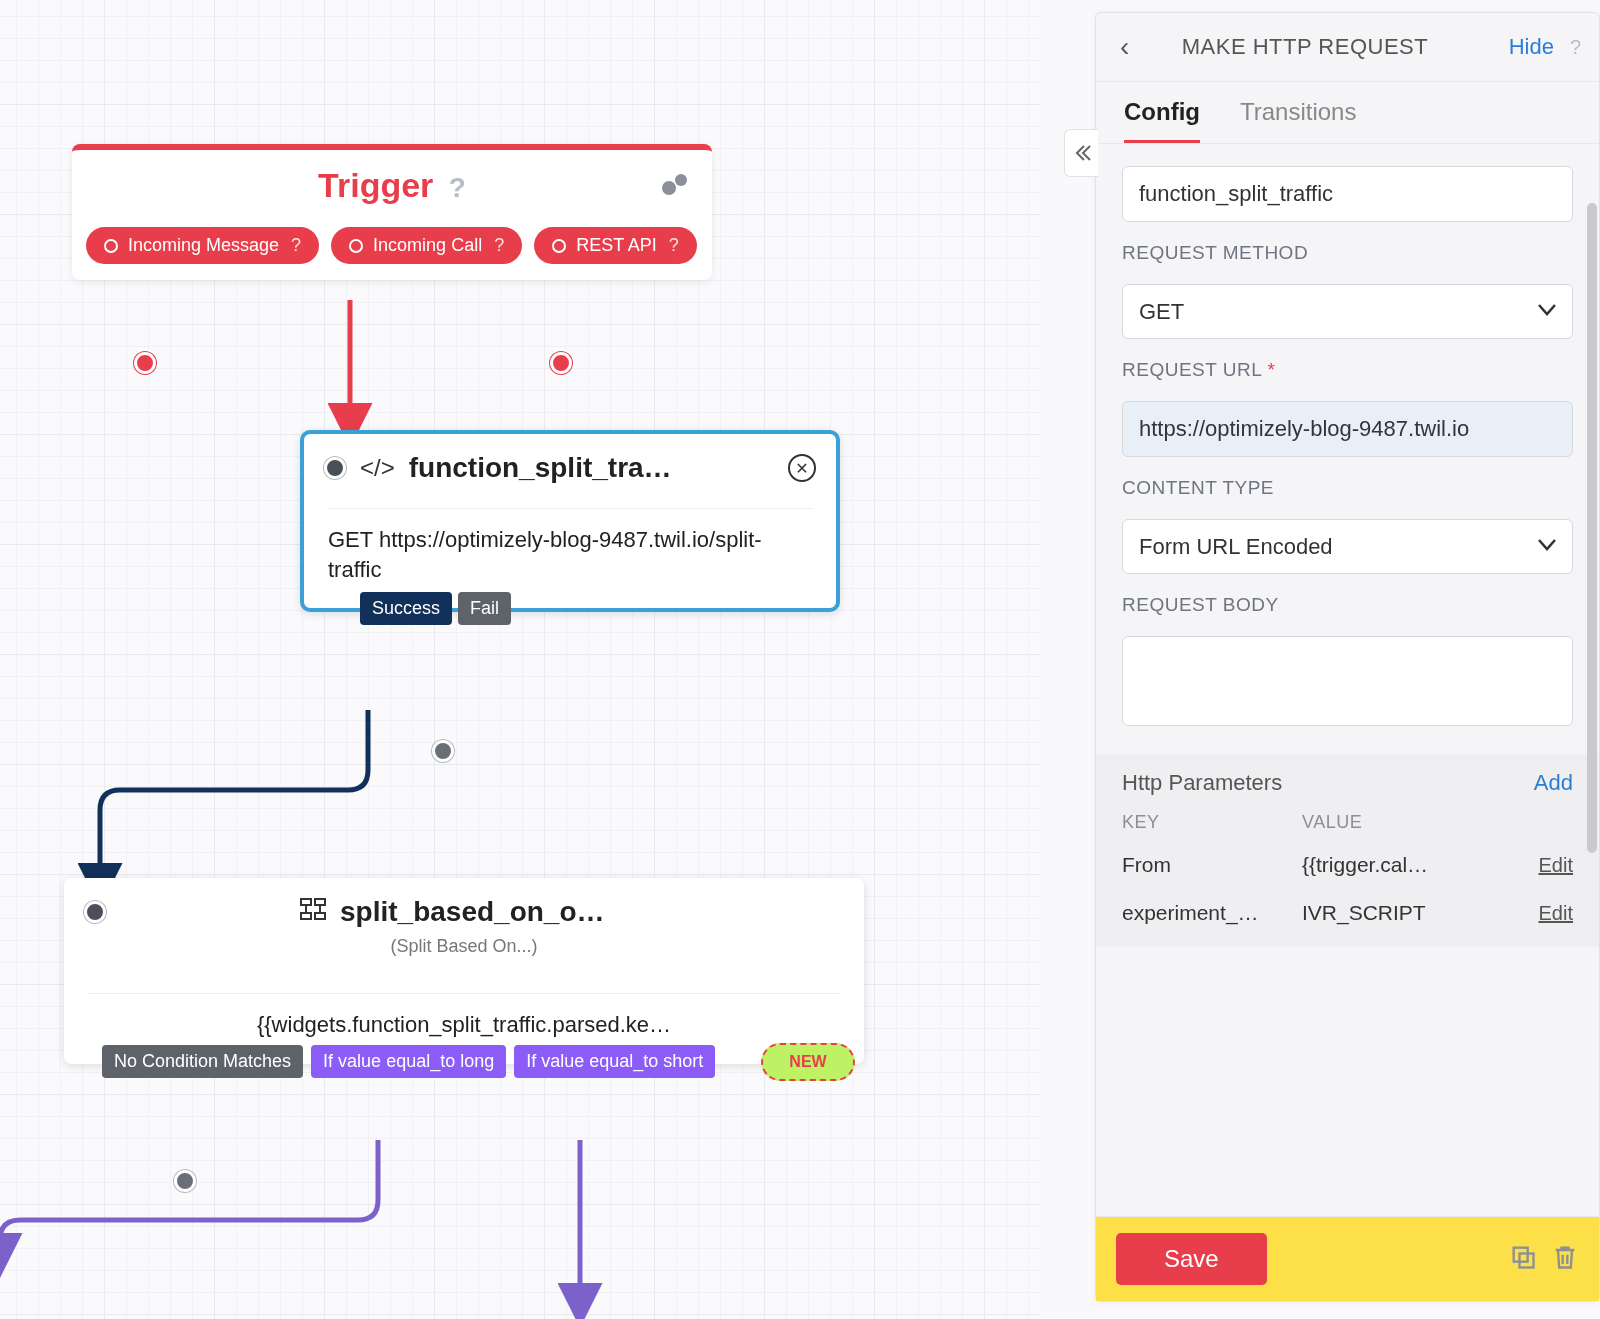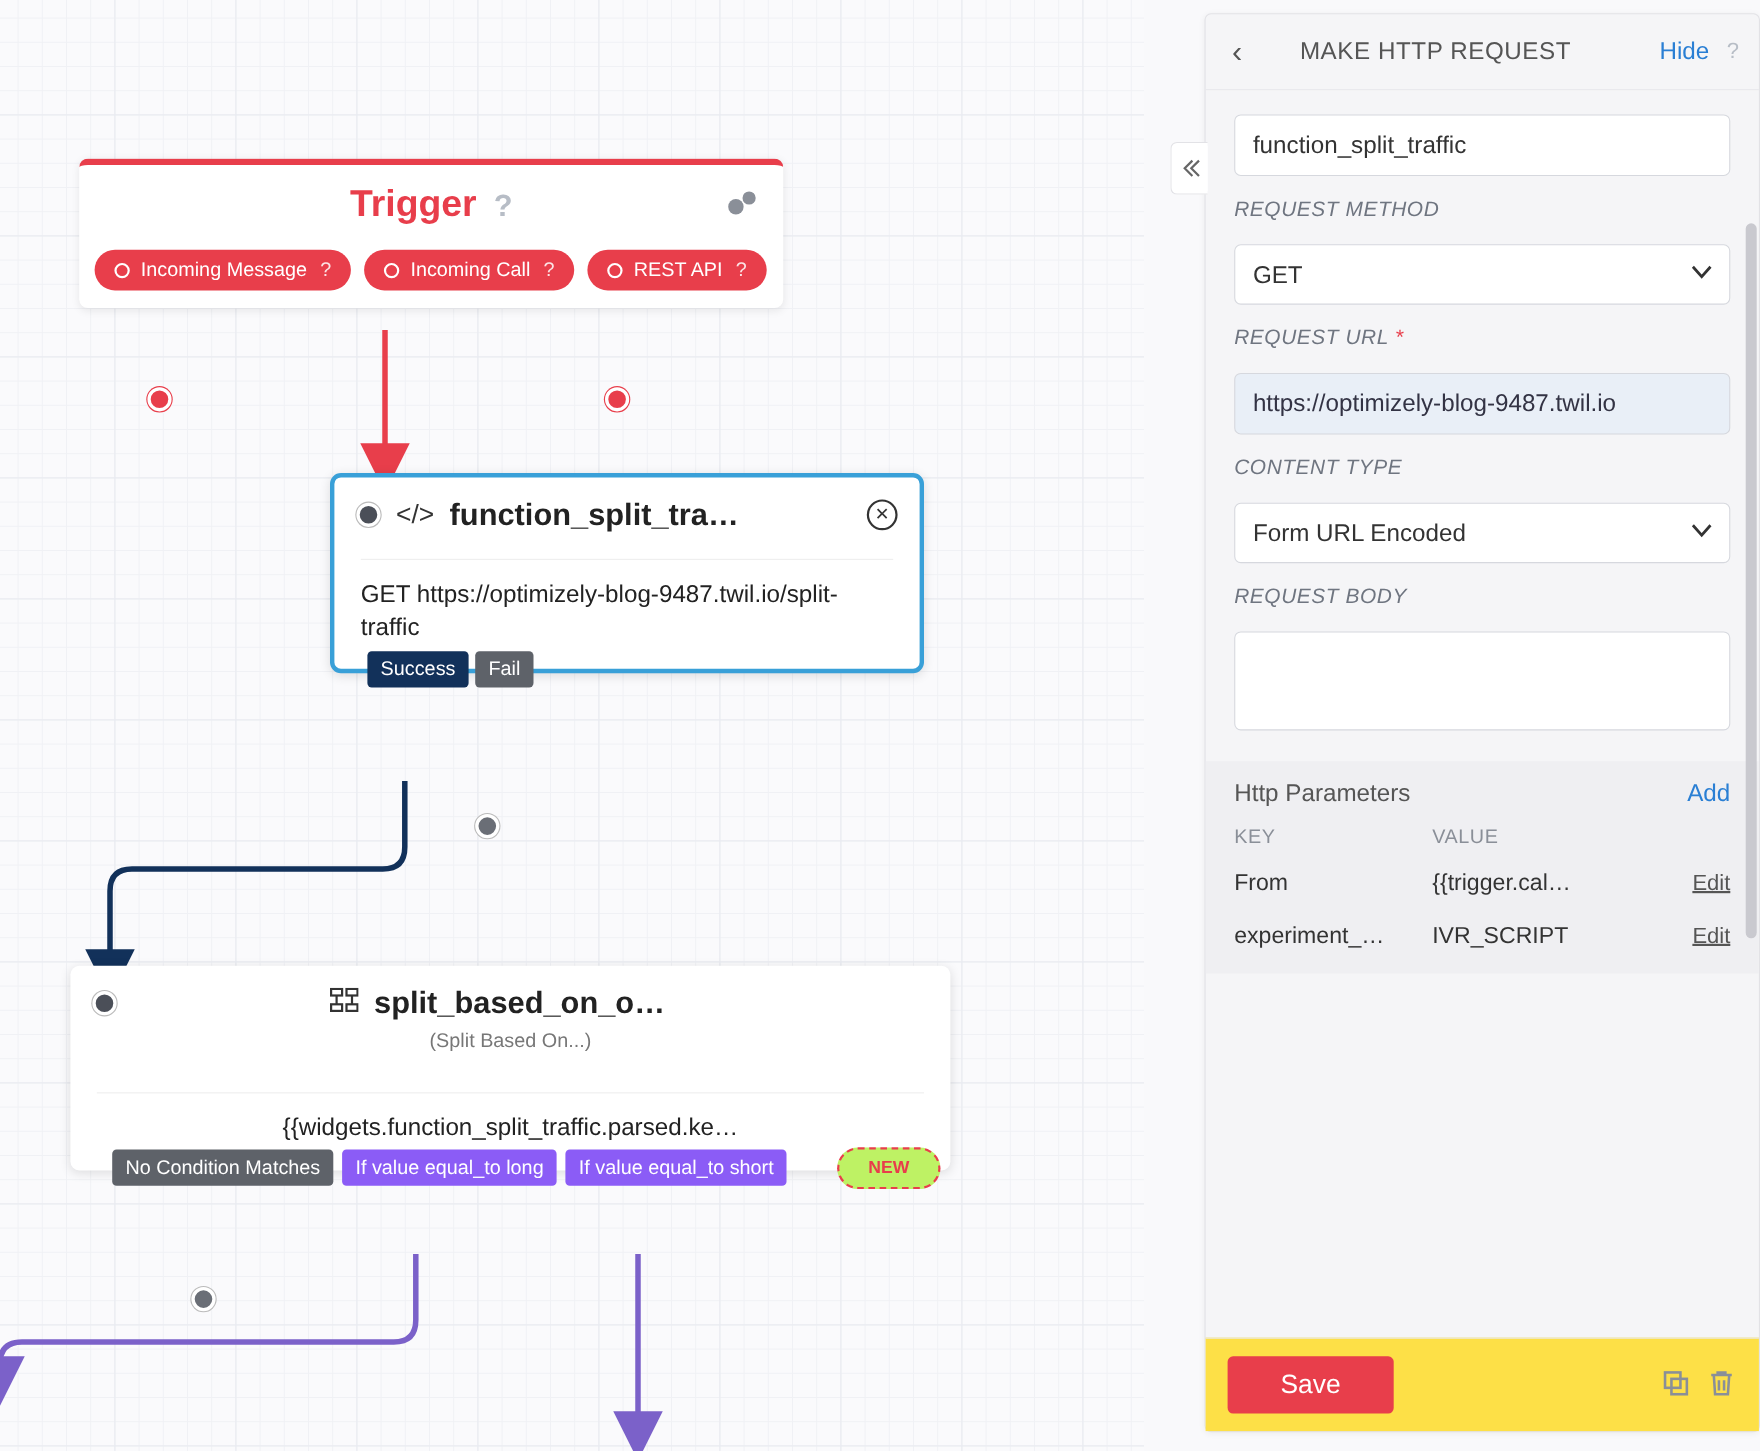--- a/index.html
+++ b/index.html
@@ -71,21 +71,21 @@
 .panel-hide { color:#2a7fd4; font-size:22px;margin-left:34px; }
 .panel-help { color:#b7bdc6; font-size:20px; margin-left:4px; }
 .tabs { display:flex; gap:40px; padding: 16px 28px 0; border-bottom:1px solid #e8e8ec; }
 .tab { font-size:24px; color:#888; padding-bottom:14px; }
 .tab.active { color:#222; font-weight:600; border-bottom:3px solid #e83e4b; }
 .form { padding: 22px 26px; display:flex; flex-direction:column; gap:20px; max-height: 1030px; overflow:hidden;}
 .form input[type=text], .form select, .form textarea {
   width:100%; font-size:22px; padding:14px 16px; border:1px solid #d6d8de; border-radius:6px; background:#fff; color:#333;
 }
 .form textarea { height: 90px; resize:none; }
-.fld-lbl { color:#6f7580; font-size:19px; letter-spacing:0.5px;font-style:italic; }
+.fld-lbl { color:#6f7580; font-size:19px; letter-spacing:0.5px; }
 .req { color:#e83e4b; }
 .select-wrap { position:relative; }
 .select-wrap select { appearance:none; -webkit-appearance:none; }
 .chev { position:absolute; right:16px; top:50%; transform:translateY(-50%); color:#333; }
 .url-input { background:#e9eff7 !important; color:#334 !important; }
 
 .params {
   margin: 8px -26px 0; background:#efeff2; padding-bottom:10px;
 }
 .params-hdr { display:flex; justify-content:space-between; padding: 16px 26px 10px; font-size:22px; color:#555;}
@@ -173,21 +173,21 @@
 <div class="widget-node selected" style="left:300px; top:430px; width:540px;">
   <div class="wn-titlebar">
     <span class="wn-port-in"></span>
     <span style="font-size:24px;color:#333;">&lt;/&gt;</span>
     <span class="wn-title">function_split_tra…</span>
     <span class="wn-close">✕</span>
   </div>
   <div class="wn-inner">
     <div class="wn-body">GET https://optimizely-blog-9487.twil.io/split-traffic</div>
   </div>
-  <div class="wn-tags" style="left:6px;align-items:flex-end;">
+  <div class="wn-tags" style="left:32px;align-items:flex-end;">
     <span class="tag tag-navy">Success</span>
     <span class="tag tag-grey">Fail</span>
   </div>
 </div>
 <div class="port-bottom" style="left:432px; top:740px;"></div>
 
 <div class="widget-node" style="left:64px; top:878px; width:800px;">
   <div class="wn-titlebar">
     <span class="wn-port-in"></span>
     <span style="font-size:24px;color:#333; margin-left:180px;">
@@ -221,20 +221,24 @@
   <div class="panel-collapse">
     <svg width="18" height="18" viewBox="0 0 18 18">
         <path d="M11 2 L4 9 L11 16 M17 2 L10 9 L17 16" stroke="#666" stroke-width="2" fill="none"></path>
       </svg>
   </div>
   <div class="panel-hdr">
     <span class="panel-back">‹</span>
     <span class="panel-title">MAKE HTTP REQUEST</span>
     <span class="panel-hide">Hide</span>
     <span class="panel-help">?</span>
+  </div>
+  <div class="tabs">
+    <div class="tab active">Config</div>
+    <div class="tab">Transitions</div>
   </div>
 
   <div class="form">
     <input type="text" value="function_split_traffic" style="">
 
     <div class="fld-lbl">REQUEST METHOD</div>
     <div class="select-wrap">
       <select>
         <option>GET</option>
       </select>

